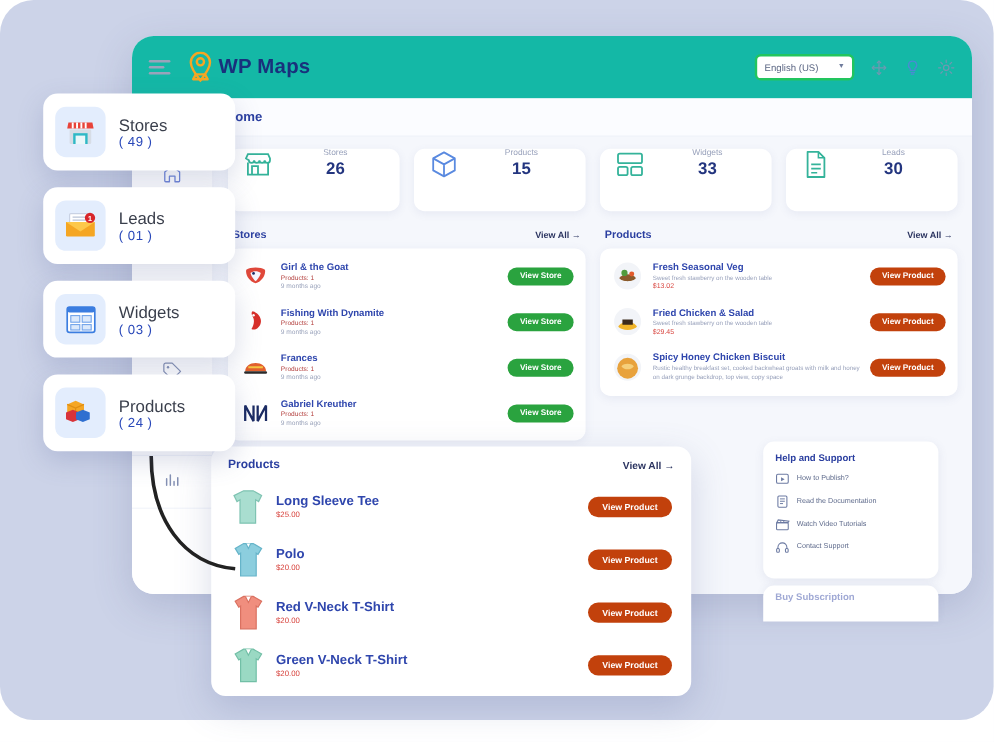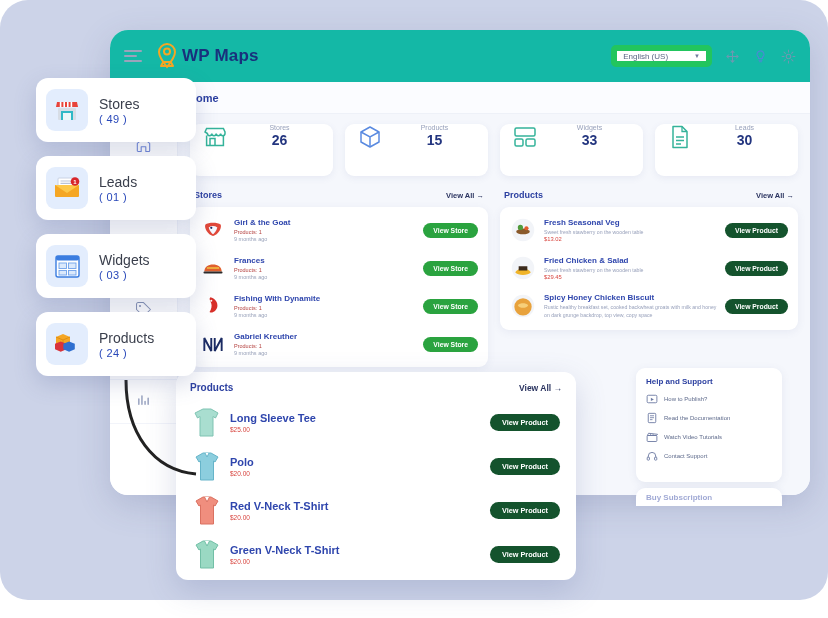--- a/index.html
+++ b/index.html
@@ -39,23 +39,23 @@
     padding: 0 14px;
   }
   .hamburger { width: 18px; display: flex; flex-direction: column; gap: 3px; cursor: pointer; margin-right: 14px;}
   .hamburger i { display: block; height: 2px; background: #9aa3bb; border-radius: 2px; }
   .hamburger i:nth-child(2){ width: 13px; }
   .logo-wrap { display: flex; align-items: center; gap: 4px; }
   .logo-text { font-size: 17px; font-weight: bold; color: #19307c; letter-spacing: .2px; }
   .logo-text .wp { color: #19307c; }
   .top-right { margin-left: auto; display: flex; align-items: center; gap: 13px; }
   .lang-select {
-    border: 6px solid #22c55e; border-radius: 5px;
+    border: 2px solid #22c55e; border-radius: 5px;
     height: 22px; padding: 0 6px;
-    display: flex; align-items: center; gap: 26px;
+    display: flex; align-items: center; gap: 16px;
     background: #fff;
     font-size: 8px; color: #5c6784;
     cursor: pointer;
   }
   .lang-select .caret { font-size: 6px; color: #6f7b9c; }
   .ticon { width: 15px; height: 15px; opacity: .8; cursor: pointer; }
 
   
   .page-head {
     position: absolute; left: 0; top: 52px; width: 700px; height: 32px;
@@ -129,21 +129,21 @@
   .row-sub2 { font-size: 5.5px; color: #9aa3bb; }
   .row-desc { font-size: 5.2px; color: #98a1bb; line-height: 1.5; }
   .price { font-size: 5.8px; color: #d8453f; }
   .btn {
     flex: none; border: none; cursor: pointer;
     border-radius: 11px; height: 15px; padding: 0 10px;
     font-size: 6.8px; font-weight: bold; color: #fff;
     font-family: "Liberation Sans", sans-serif;
   }
   .btn-green  { background: #2aa33f; }
-  .btn-yellow { background: #14532d; }
+  .btn-yellow { background: #c2410c; }
 
   
   .float-card {
     position: absolute;
     width: 160px; height: 64px;
     background: #ffffff;
     border-radius: 12px;
     box-shadow: 0 8px 22px rgba(80,95,150,.22);
     display: flex; align-items: center;
     padding: 0 10px; gap: 11px;
@@ -188,21 +188,21 @@
     padding: 9px 10px;
   }
   #help-card .h-title { font-size: 8px; font-weight: bold; color: #2b3fa0; margin-bottom: 7px; }
   .h-item { display: flex; align-items: center; gap: 6px; margin-bottom: 7px; cursor: pointer; }
   .h-item span { font-size: 6px; color: #5f6b8c; }
   .h-ico { width: 12px; height: 12px; color: #6d7ba3; flex: none; }
 
   
   #sub-card {
     position: absolute; left: 636px; top: 488px;
-    width: 146px; height: 18px; background: #fff;
+    width: 146px; height: 30px; background: #fff;
     border-radius: 9px 9px 0 0;
     box-shadow: 0 -1px 6px rgba(90,100,150,.08);
     overflow: hidden;
   }
   #sub-card .s-title { font-size: 8px; font-weight: bold; color: #2b3fa0; padding: 5px 10px; opacity: .45; }
 
   
   #curve { position: absolute; left: 108px; top: 378px; width: 90px; height: 110px; pointer-events: none; }
 
   
@@ -369,39 +369,39 @@
             <div class="row-main">
               <div class="row-title">Girl &amp; the Goat</div>
               <div class="row-sub">Products: 1</div>
               <div class="row-sub2">9 months ago</div>
             </div>
             <button class="btn btn-green">View Store</button>
           </div>
 
           <div class="row-item">
             <svg class="thumb" viewBox="0 0 30 30">
+              <path d="M12 5c5 1 9 6 8 11-1 5-6 8-9 6 2-3 3-7 2-10-1-3-3-5-1-7z" fill="#d8302a"></path>
+              <circle cx="13" cy="9" r="1.2" fill="#fff"></circle>
+            </svg>
+            <div class="row-main">
+              <div class="row-title">Fishing With Dynamite</div>
+              <div class="row-sub">Products: 1</div>
+              <div class="row-sub2">9 months ago</div>
+            </div>
+            <button class="btn btn-green">View Store</button>
+          </div>
+
+          <div class="row-item">
+            <svg class="thumb" viewBox="0 0 30 30">
               <path d="M5 19c0-5 4.5-8 10-8s10 3 10 8z" fill="#e2602e"></path>
               <rect x="4" y="19" width="22" height="2.4" rx="1.2" fill="#2b2b2b"></rect>
               <path d="M8 15h14" stroke="#f5c542" stroke-width="2"></path>
             </svg>
             <div class="row-main">
               <div class="row-title">Frances</div>
-              <div class="row-sub">Products: 1</div>
-              <div class="row-sub2">9 months ago</div>
-            </div>
-            <button class="btn btn-green">View Store</button>
-          </div>
-
-          <div class="row-item">
-            <svg class="thumb" viewBox="0 0 30 30">
-              <path d="M12 5c5 1 9 6 8 11-1 5-6 8-9 6 2-3 3-7 2-10-1-3-3-5-1-7z" fill="#d8302a"></path>
-              <circle cx="13" cy="9" r="1.2" fill="#fff"></circle>
-            </svg>
-            <div class="row-main">
-              <div class="row-title">Fishing With Dynamite</div>
               <div class="row-sub">Products: 1</div>
               <div class="row-sub2">9 months ago</div>
             </div>
             <button class="btn btn-green">View Store</button>
           </div>
 
           <div class="row-item">
             <svg class="thumb" viewBox="0 0 30 30">
               <g stroke="#1b2b63" stroke-width="2.2" fill="none">
                 <path d="M5 23V8l8 15V8M25 23V8l-8 15V8"></path>

